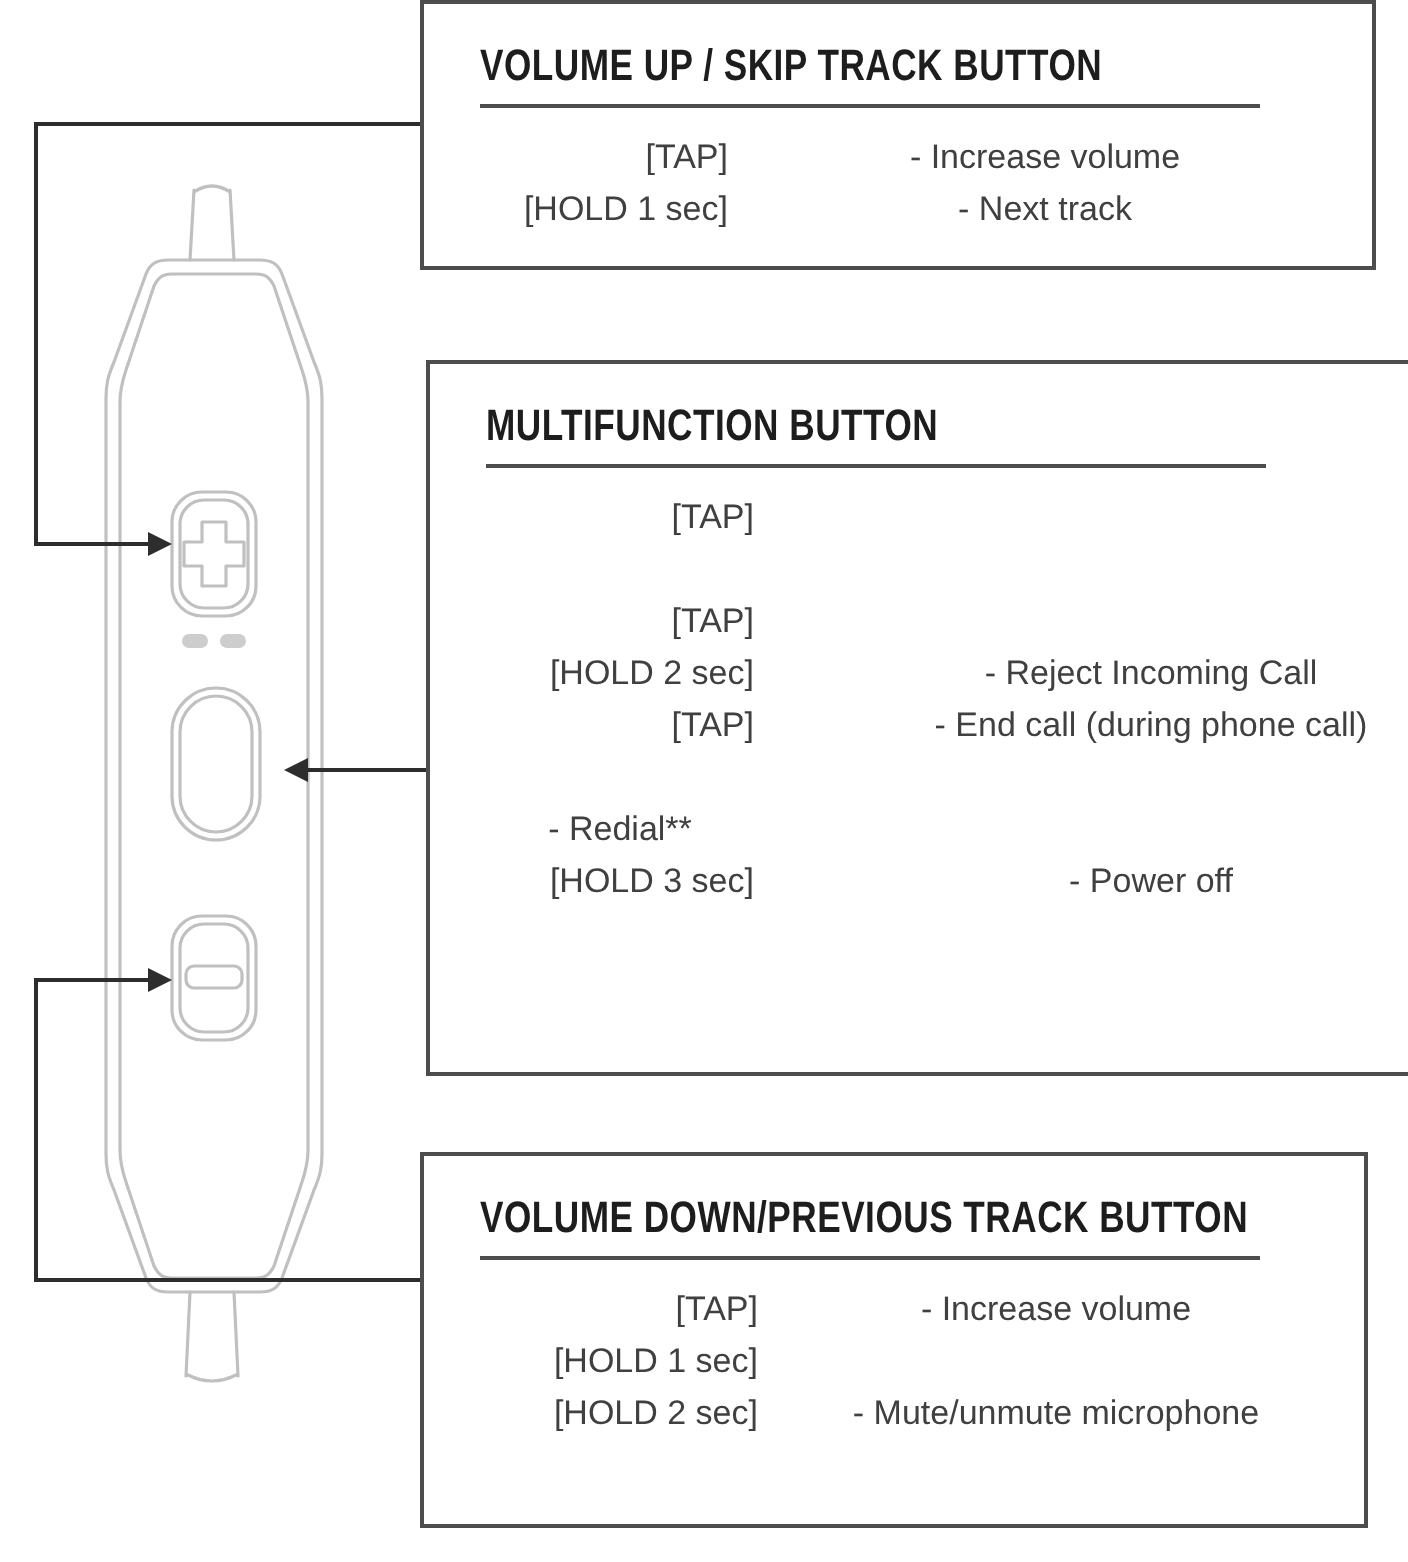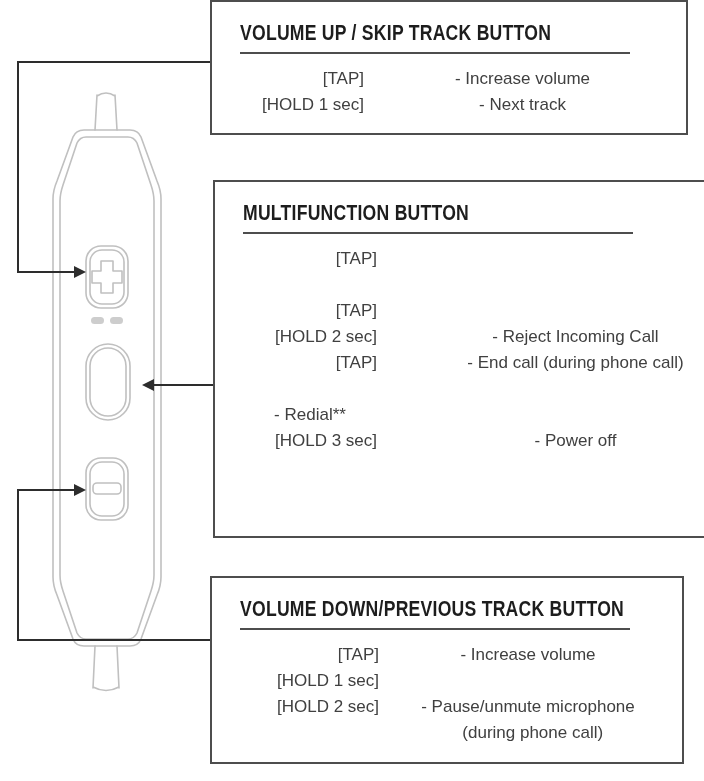--- a/index.html
+++ b/index.html
@@ -130,23 +130,22 @@
       <div class="group">
         <div class="row">
           <span class="key">[TAP]</span>
           <span class="desc">- Increase volume</span>
         </div>
         <div class="row">
           <span class="key">[HOLD 1 sec]</span>
         </div>
         <div class="row">
           <span class="key">[HOLD 2 sec]</span>
-          <span class="desc">- Pause/unmute microphone</span>
+          <span class="desc">- Mute/unmute microphone</span>
         </div>
         <div class="row">
           <span class="key"></span>
-          <span class="desc">  (during phone call)</span>
         </div>
       </div>
     </div>
   </div>
 
 </div>
 
 </body></html>

